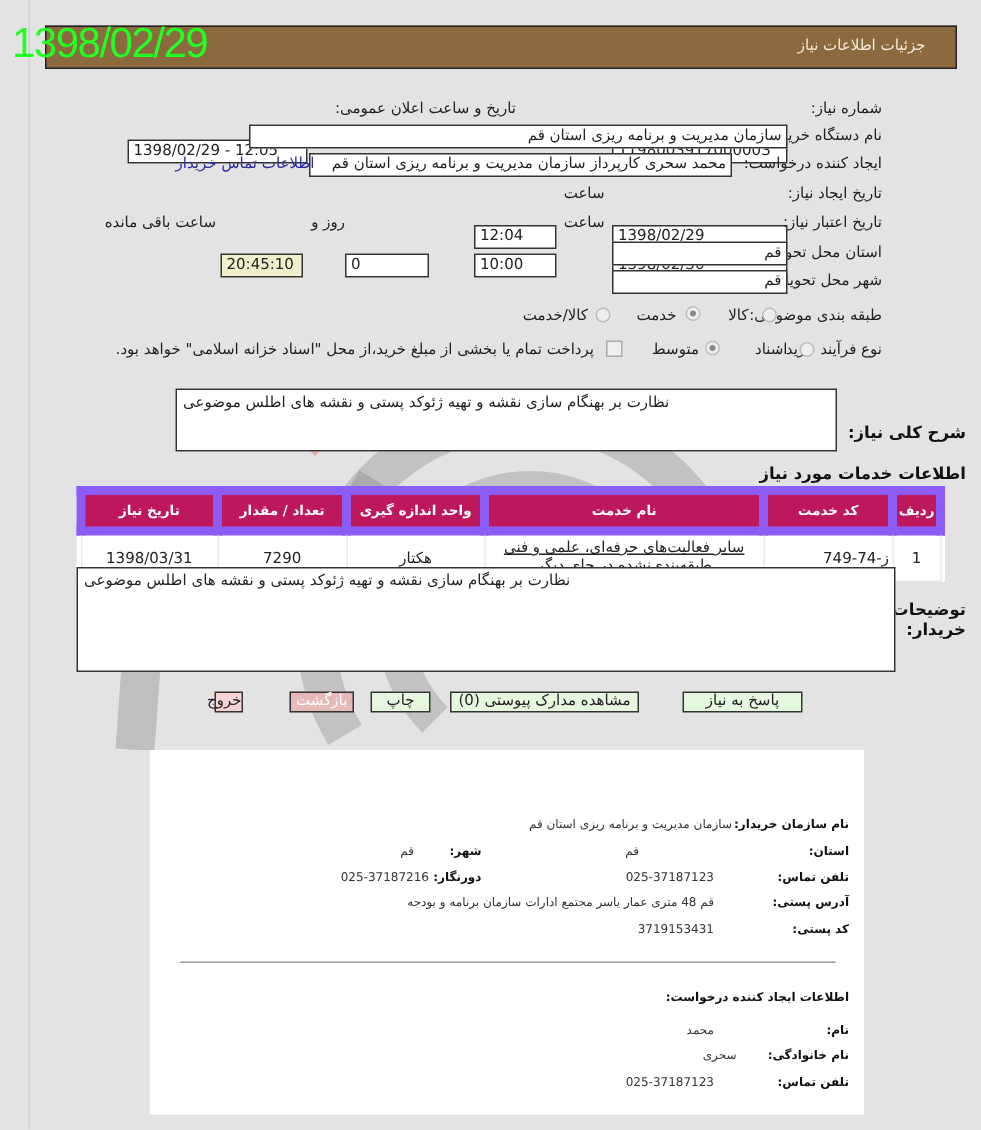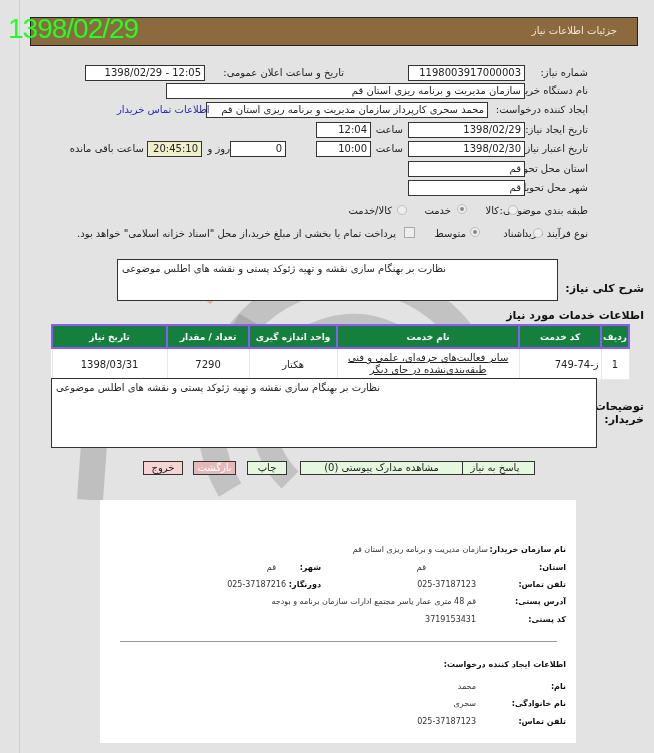--- a/index.html
+++ b/index.html
@@ -18,37 +18,37 @@
   .header-title { position:absolute; right:20px; top:7px; color:#f3ead8; font-size:10px; direction:rtl; }
   .date-stamp {
     position:absolute; left:8px; top:13px; color:#22ff22;
     font-family:"Liberation Sans", sans-serif; font-size:28px; letter-spacing:-1px; z-index:5;
   }
   .lbl { position:absolute; direction:rtl; text-align:right; font-size:10px; color:#222; white-space:nowrap; }
   .fld {
     position:absolute; background:#fff; border:1px solid #333; box-sizing:border-box;
     height:16px; font-size:10px; line-height:14px; padding:0 3px; white-space:nowrap; overflow:hidden;
   }
-  .fld.c { text-align:right; }
+  .fld.c { text-align:left;margin-top:28px; }
   .fld.r { text-align:right; direction:rtl; }
   .fld.yellow { background:#f0efcb; }
   .link { position:absolute; color:#2a2aa8; direction:rtl; font-size:10px; white-space:nowrap; }
   .radio {
     position:absolute; width:10px; height:10px; border-radius:50%;
     border:1px solid #bdbdbd; background:#eee; box-sizing:border-box;
   }
   .radio.on::after { content:""; position:absolute; left:2px; top:2px; width:4px; height:4px; border-radius:50%; background:#888; }
   .chk { position:absolute; width:11px; height:11px; border:1px solid #aaa; background:#eee; box-sizing:border-box; }
   .box {
     position:absolute; background:#fff; border:1px solid #333; box-sizing:border-box;
     direction:rtl; text-align:left; padding:2px 4px; font-size:10px; line-height:13px;
   }
   .bold { font-weight:bold; color:#111; }
   table.svc { position:absolute; left:51px; top:324px; width:579px; border-collapse:collapse; background:#fff; direction:rtl; }
-  table.svc th { background:#15803d; color:#fff; font-size:9px; font-weight:bold; height:19px; border:2px solid #8b5cf6; }
+  table.svc th { background:#be185d; color:#fff; font-size:9px; font-weight:bold; height:19px; border:6px solid #8b5cf6; }
   table.svc td { font-size:10px; height:30px; text-align:center; border:1px solid #e8e8e8; padding:0 2px; }
   .btn {
     position:absolute; height:14px; border:1px solid #333; box-sizing:border-box;
     font-size:10px; line-height:12px; text-align:center; direction:rtl; white-space:nowrap;
   }
   .btn.green { background:#e6f7df; }
   .btn.pink { background:#f7d4d4; }
   .btn.rose { background:#e6b9b9; color:#fff; }
   .card { position:absolute; left:100px; top:500px; width:476px; height:243px; background:#fff; }
   .card-head {
@@ -153,24 +153,24 @@
     </tr>
   </tbody>
 </table>
 
 <span class="lbl bold" style="right:10px;top:400px;width:46px;white-space:normal;font-size:11px;line-height:13px;">توضیحات خریدار:</span>
 <div class="box" style="left:51px;top:378px;width:546px;height:70px;">
   <div>نظارت بر بهنگام سازی نقشه و تهیه ژئوکد پستی و نقشه های اطلس موضوعی</div>
 </div>
 
 <div class="btn green" style="left:455px;top:461px;width:80px;">پاسخ به نیاز</div>
-<div class="btn green" style="left:300px;top:461px;width:163px;">مشاهده مدارک پیوستی (0)</div>
+<div class="btn green" style="left:300px;top:461px;width:126px;">مشاهده مدارک پیوستی (0)</div>
 <div class="btn green" style="left:247px;top:461px;width:40px;">چاپ</div>
 <div class="btn rose" style="left:193px;top:461px;width:43px;">بازگشت</div>
-<div class="btn pink" style="left:143px;top:461px;width:40px;">خروج</div>
+<div class="btn pink" style="left:143px;top:461px;width:19px;">خروج</div>
 
 <div class="card">
 
   <span class="k" style="right:10px;top:45px;">نام سازمان خریدار:</span>
   <span class="v" style="right:88px;top:45px;">سازمان مدیریت و برنامه ریزی استان قم</span>
 
   <span class="k" style="right:10px;top:63px;padding-left:13px;">استان:</span>
   <span class="v" style="right:150px;top:63px;">قم</span>
   <span class="k" style="right:255px;top:63px;">شهر:</span>
   <span class="v" style="right:300px;top:63px;">قم</span>
@@ -187,17 +187,17 @@
   <span class="v" style="right:100px;top:115px;">3719153431</span>
 
   <div class="hr" style="top:141px;"></div>
 
   <span class="k" style="right:10px;top:160px;">اطلاعات ایجاد کننده درخواست:</span>
 
   <span class="k" style="right:10px;top:182px;">نام:</span>
   <span class="v" style="right:100px;top:182px;">محمد</span>
 
   <span class="k" style="right:10px;top:199px;">نام خانوادگی:</span>
-  <span class="v" style="right:100px;top:199px;">سحری</span>
+  <span class="v" style="right:85px;top:199px;">سحری</span>
 
   <span class="k" style="right:10px;top:217px;">تلفن تماس:</span>
   <span class="v" style="right:100px;top:217px;">025-37187123</span>
 </div>
 
 </body></html>

